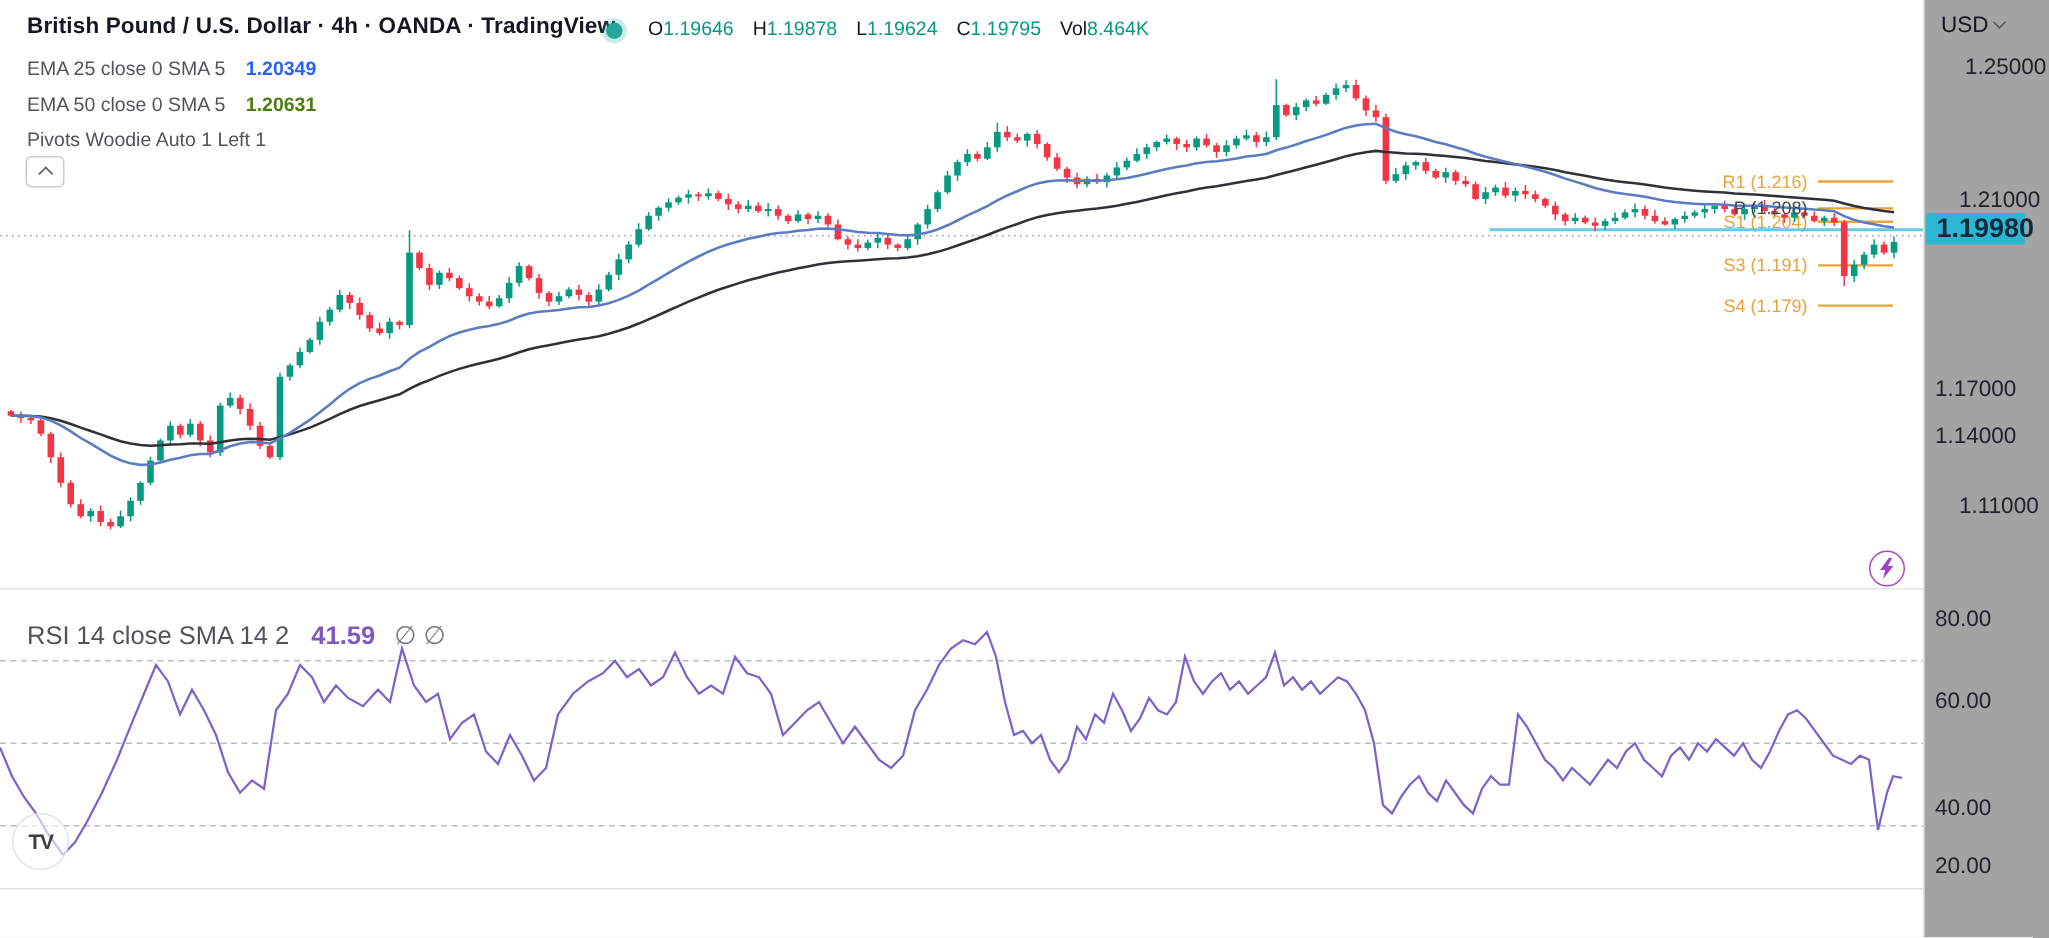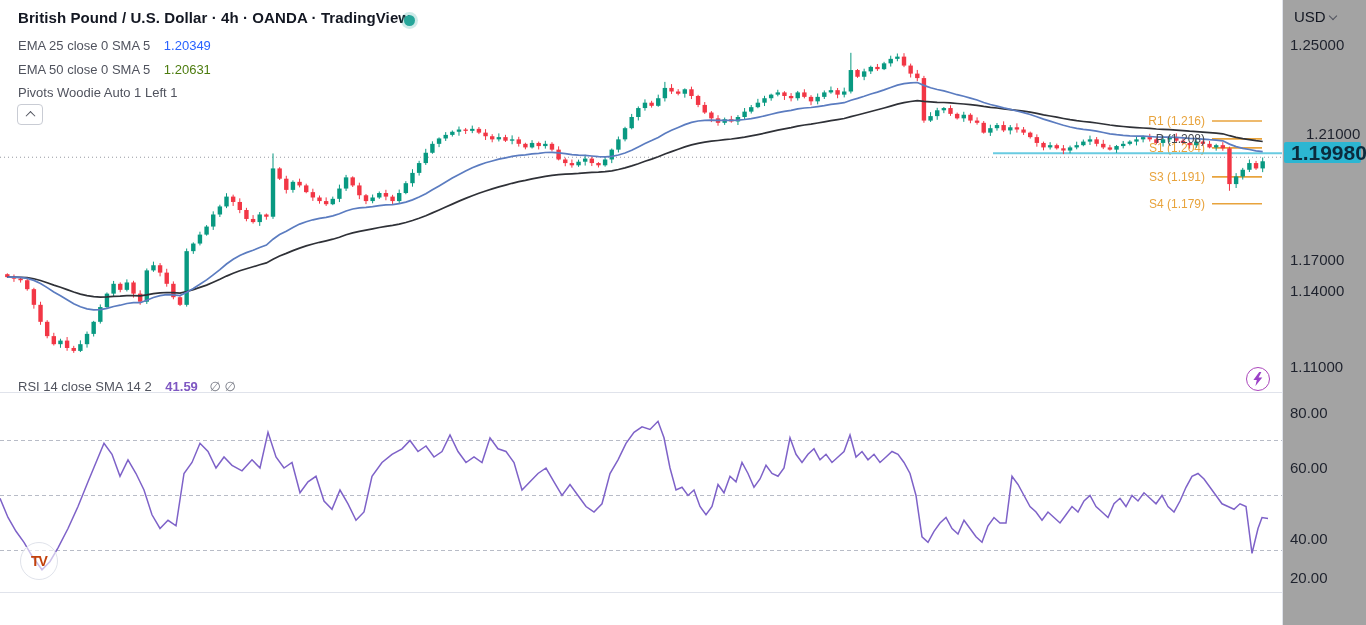--- a/index.html
+++ b/index.html
@@ -6,41 +6,41 @@
   #app{width:1366px;height:625px;position:relative;background:#fff;
        font-family:"Liberation Sans",sans-serif;color:#131722;overflow:hidden}
   .abs{position:absolute}
   .hdr-title{left:18px;top:9px;font-size:15px;font-weight:700;letter-spacing:.1px}
   .mkt-dot{left:404px;top:15px;width:11px;height:11px;border-radius:50%;
            background:#26a69a;box-shadow:0 0 0 3px rgba(38,166,154,.22)}
   .ohlc{left:432px;top:11px;font-size:13px;white-space:nowrap}
   .ohlc .k{color:#131722;margin-left:9px}
   .ohlc .v{color:#089981}
   .legend{left:18px;font-size:13px;color:#50535e;white-space:nowrap}
-  .legend .val{margin-left:10px;font-weight:400}
+  .legend .val{margin-left:10px;font-weight:700}
   .v-blue{color:#2962ff}.v-black{color:#4d7c0f}
   .collapse-btn{left:17px;top:104px;width:24px;height:19px;border:1px solid #c9ccd4;
                 border-radius:4px;background:#fff;display:flex;align-items:center;justify-content:center}
   .chev{width:6px;height:6px;border-right:1.6px solid #50535e;border-bottom:1.6px solid #50535e;display:inline-block}
   .chev.up{transform:rotate(225deg) translate(-1px,-1px)}
   .chev.down{transform:rotate(45deg);width:5px;height:5px;margin-left:4px;vertical-align:3px}
   .divider-v{left:1282px;top:0;width:1px;height:625px;background:#e0e3eb}
   .divider-h{left:0;width:1366px;height:1px;background:#e0e3eb}
   .axis-col{left:1283px;top:0;width:83px;height:625px;background:#a3a3a3}
   .usd-sel{left:11px;top:8px;font-size:15px;color:#131722;cursor:pointer;white-space:nowrap}
   .tick{position:absolute;left:7px;font-size:15px;color:#1e222d;white-space:nowrap}
-  .badge{position:absolute;left:1px;width:77px;height:21px;border-radius:2px;
+  .badge{position:absolute;left:1px;width:66px;height:21px;border-radius:2px;
          display:flex;align-items:center;justify-content:flex-start;padding-left:7px;
-         font-size:21px;font-weight:700;color:#0b2b3d;box-sizing:border-box}
-  .rsi-legend{left:18px;top:379px;font-size:13px;color:#50535e;white-space:nowrap}
+         font-size:18px;font-weight:700;color:#0b2b3d;box-sizing:border-box}
+  .rsi-legend{left:18px;top:413px;font-size:17px;color:#50535e;white-space:nowrap}
   .rsi-val{margin-left:10px;font-weight:700;color:#7e57c2}
   .rsi-empty{margin-left:8px;color:#787b86}
-  .tv-mark{left:20px;top:542px;width:36px;height:36px;border-radius:50%;border:1px solid #e0e3eb;
+  .tv-mark{left:8px;top:542px;width:36px;height:36px;border-radius:50%;border:1px solid #e0e3eb;
            display:flex;align-items:center;justify-content:center;background:rgba(255,255,255,.6);
-           font-weight:800;font-size:14px;letter-spacing:-1px;color:#c2410c}
+           font-weight:800;font-size:14px;letter-spacing:-1px;color:#404040}
   .bolt-btn{left:1246px;top:367px;width:24px;height:24px;border-radius:50%;border:1.5px solid #ab47bc;
             display:flex;align-items:center;justify-content:center;background:#fff;box-sizing:border-box}
   .gear{left:1327px;top:600px;width:17px;height:17px}
   svg.pane{position:absolute;left:0}
 </style>
 </head>
 <body>
 
 <div id="app">
 
@@ -446,20 +446,27 @@
     </svg>
   <svg class="pane" style="top:392px" width="1282" height="200">
       <line x1="0" x2="1282" y1="48.5" y2="48.5" stroke="#b8bcc7" stroke-width="1" stroke-dasharray="4 3"></line>
       <line x1="0" x2="1282" y1="103.5" y2="103.5" stroke="#b8bcc7" stroke-width="1" stroke-dasharray="4 3"></line>
       <line x1="0" x2="1282" y1="158.5" y2="158.5" stroke="#b8bcc7" stroke-width="1" stroke-dasharray="4 3"></line>
       <path d="M0 106.3 L8 125.5 L16 139.3 L24 150.3 L32 164.0 L42 177.8 L50 169.5 L58 155.8 L68 136.5 L78 114.5 L88 89.8 L96 70.5 L104 51.3 L112 62.3 L120 84.3 L128 67.8 L136 81.5 L144 98.0 L152 122.8 L160 136.5 L168 128.3 L176 133.8 L184 81.5 L192 70.5 L200 51.3 L208 59.5 L216 76.0 L224 65.0 L232 73.3 L242 78.8 L252 67.8 L260 76.0 L268 40.3 L276 65.0 L284 76.0 L292 70.5 L300 100.8 L308 89.8 L316 84.3 L324 109.0 L332 117.3 L340 98.0 L348 111.8 L356 128.3 L364 120.0 L372 84.3 L382 70.5 L392 62.3 L402 56.8 L410 48.5 L418 59.5 L426 54.0 L434 65.0 L442 59.5 L450 43.0 L458 59.5 L466 70.5 L474 65.0 L482 70.5 L490 45.8 L498 56.8 L506 59.5 L514 70.5 L522 98.0 L530 89.8 L538 81.5 L546 76.0 L554 89.8 L562 103.5 L570 92.5 L578 103.5 L586 114.5 L594 120.0 L602 111.8 L610 81.5 L618 67.8 L626 51.3 L634 40.3 L642 34.8 L650 37.5 L658 29.3 L664 45.8 L670 76.0 L676 98.0 L682 95.3 L688 103.5 L694 98.0 L700 114.5 L706 122.8 L712 114.5 L718 92.5 L724 100.8 L730 84.3 L736 89.8 L742 70.5 L748 81.5 L754 95.3 L760 87.0 L766 73.3 L772 81.5 L778 84.3 L784 76.0 L790 45.8 L796 62.3 L802 70.5 L808 62.3 L814 56.8 L820 67.8 L826 62.3 L832 70.5 L838 65.0 L844 59.5 L850 43.0 L856 65.0 L862 59.5 L868 67.8 L874 62.3 L880 70.5 L886 65.0 L892 59.5 L898 62.3 L904 70.5 L910 81.5 L916 103.5 L922 144.8 L928 150.3 L934 139.3 L940 131.0 L946 125.5 L952 136.5 L958 142.0 L964 128.3 L970 136.5 L976 144.8 L982 150.3 L988 133.8 L994 125.5 L1000 131.0 L1006 131.0 L1012 84.3 L1018 92.5 L1024 103.5 L1030 114.5 L1036 120.0 L1042 128.3 L1048 120.0 L1054 125.5 L1060 131.0 L1066 122.8 L1072 114.5 L1078 120.0 L1084 109.0 L1090 103.5 L1096 114.5 L1102 120.0 L1108 125.5 L1114 111.8 L1120 106.3 L1126 114.5 L1132 103.5 L1138 109.0 L1144 100.8 L1150 106.3 L1156 111.8 L1162 103.5 L1168 114.5 L1174 120.0 L1180 109.0 L1186 95.3 L1192 84.3 L1198 81.5 L1204 87.0 L1210 95.3 L1216 103.5 L1222 111.8 L1228 114.5 L1234 117.3 L1240 111.8 L1246 114.5 L1252 161.3 L1258 136.5 L1262 125.5 L1268 126.6 " fill="none" stroke="#7e62c8" stroke-width="1.5"></path>
     </svg>
 
   <div class="abs hdr-title">British Pound / U.S. Dollar · 4h · OANDA · TradingView</div>
   <div class="abs mkt-dot"></div>
+  <div class="abs ohlc">
+    <span class="k" style="margin-left:0">O</span><span class="v">1.19646</span>
+    <span class="k">H</span><span class="v">1.19878</span>
+    <span class="k">L</span><span class="v">1.19624</span>
+    <span class="k">C</span><span class="v">1.19795</span>
+    <span class="k">Vol</span><span class="v">8.464K</span>
+  </div>
 
   <div class="abs legend" style="top:38px">
     <span>EMA 25 close 0 SMA 5</span>
     <span class="val v-blue">1.20349</span>
   </div>
   <div class="abs legend" style="top:62px">
     <span>EMA 50 close 0 SMA 5</span>
     <span class="val v-black">1.20631</span>
   </div>
   <div class="abs legend" style="top:85px">
@@ -494,25 +501,25 @@
 
   <div class="abs divider-h" style="top:392px"></div>
   <div class="abs divider-h" style="top:592px"></div>
   <div class="abs divider-v"></div>
 
   <div class="abs axis-col">
     <div class="abs usd-sel">
       <span>USD</span><span class="chev down"></span>
     </div>
     <div id="price-ticks">
-        <div class="tick" style="top: 36px;">1.25000</div>
+        <div class="tick" style="top: 36px; margin-left: 20px;">1.25000</div>
         <div class="tick" style="top: 125.44px; margin-left: 16px;">1.21000</div>
         <div class="tick" style="top: 214.88px; margin-top: 36px;">1.17000</div>
         <div class="tick" style="top: 281.96px;">1.14000</div>
-        <div class="tick" style="top: 358px;">1.11000</div>
+        <div class="tick" style="top: 329px; margin-left: 16px;">1.11000</div>
       </div>
     <div id="last-badge" class="badge" style="top: 142.247px; background: rgb(44, 182, 210);">1.19980</div>
     <div id="rsi-ticks">
         <div class="tick" style="top: 404px;">80.00</div>
         <div class="tick" style="top: 459px;">60.00</div>
         <div class="tick" style="top: 514px; margin-top: 16px;">40.00</div>
         <div class="tick" style="top: 569px; text-align: center;">20.00</div>
       </div>
   </div>
 

